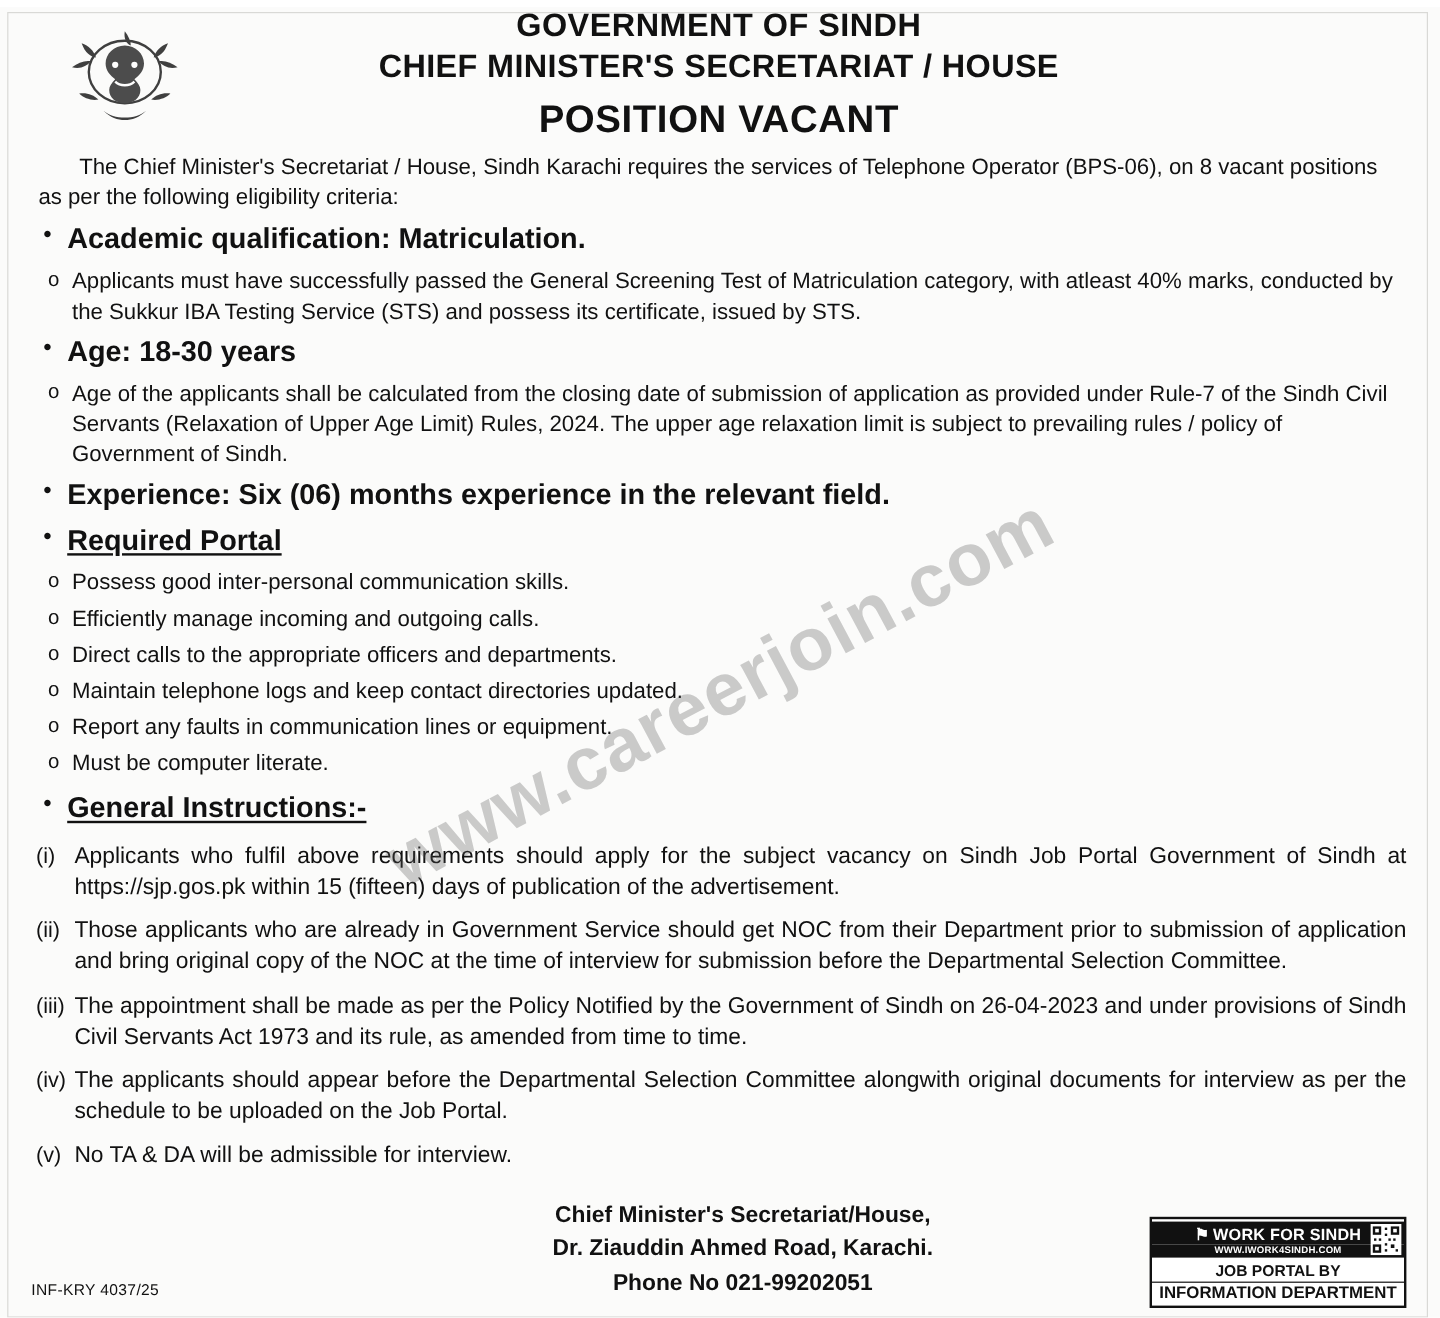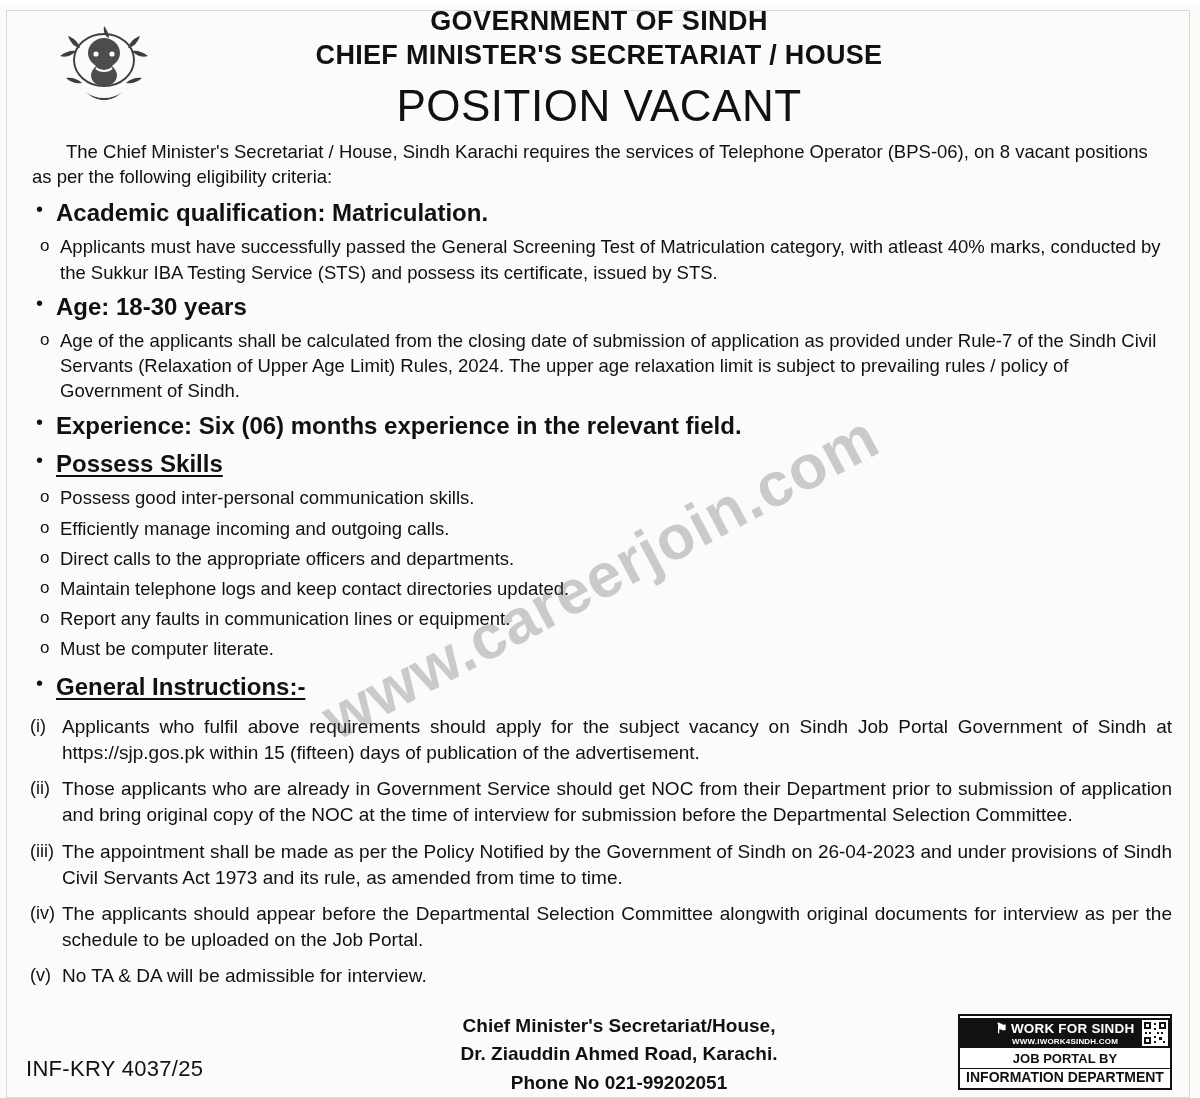--- a/index.html
+++ b/index.html
@@ -55,22 +55,22 @@
     margin: 6px 0 0 0;
   }
   .hdr-line2 {
     font-weight: bold;
     font-size: 27px;
     letter-spacing: .3px;
     line-height: 1.18;
     margin: 2px 0 0 0;
   }
   .hdr-title {
-    font-weight: normal;
-    font-size: 44px;
+    font-weight: bold;
+    font-size: 32px;
     letter-spacing: .5px;
     margin: 9px 0 4px 0;
   }
   
   .intro {
     font-size: 18.5px;
     line-height: 1.36;
     margin: 8px 4px 8px 6px;
     text-align: left;
   }
@@ -144,21 +144,21 @@
     font-weight: bold;
     font-size: 19px;
     line-height: 1.5;
     padding-left: 40px;
   }
   
   .footer {
     position: absolute;
     left: 26px;
     bottom: 22px;
-    font-size: 22px;
+    font-size: 13px;
     letter-spacing: .3px;
   }
   .badge {
     position: absolute;
     right: 28px;
     bottom: 14px;
     width: 214px;
     border: 2px solid #111;
     background: #fff;
     text-align: center;
@@ -263,21 +263,21 @@
         <span class="txt">Age of the applicants shall be calculated from the closing date of submission of application as provided under Rule-7 of the Sindh Civil Servants (Relaxation of Upper Age Limit) Rules, 2024. The upper age relaxation limit is subject to prevailing rules / policy of Government of Sindh.</span>
       </div>
 
       <div class="bullet-row">
         <span class="mk dot">•</span>
         <span class="txt b-strong">Experience: Six (06) months experience in the relevant field.</span>
       </div>
 
       <div class="bullet-row">
         <span class="mk dot">•</span>
-        <span class="txt b-underline">Possess Skills </span>
+        <span class="txt b-underline">Required Portal </span>
       </div>
       <div class="sub-row">
         <span class="mk">o</span>
         <span class="txt">Possess good inter-personal communication skills.</span>
       </div>
       <div class="sub-row">
         <span class="mk">o</span>
         <span class="txt">Efficiently manage incoming and outgoing calls.</span>
       </div>
       <div class="sub-row">

